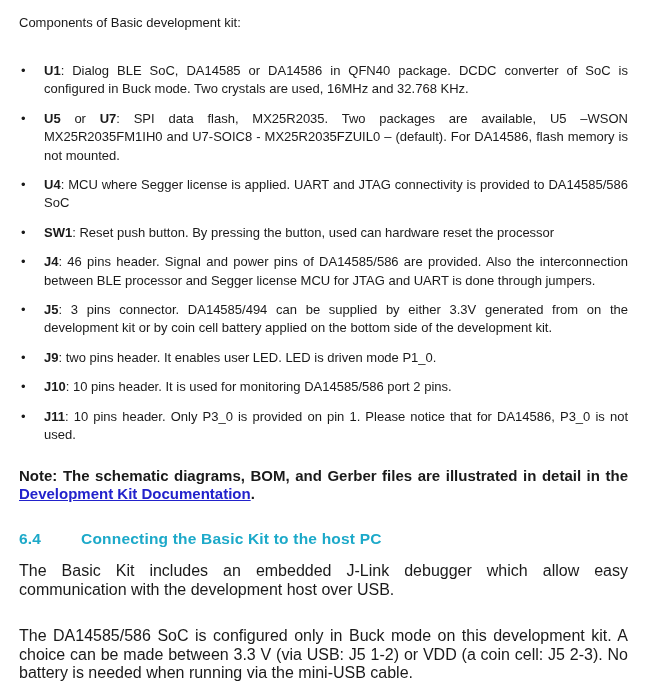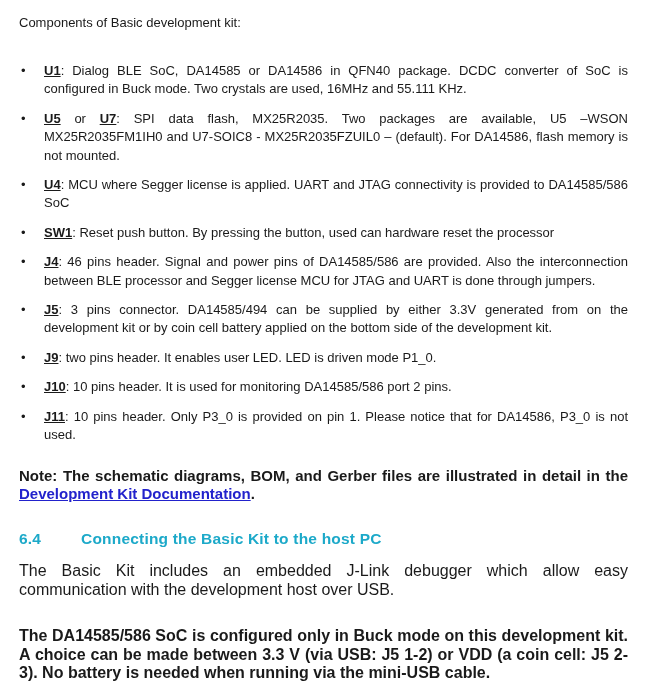--- a/index.html
+++ b/index.html
@@ -58,21 +58,20 @@
     position: absolute;
     left: 2px;
     top: 0;
     font-size: 13px;
     line-height: 18.4px;
     color: #1a1a1a;
   }
   .bullet-item b,
   .lbl {
     font-weight: bold;
-    text-decoration: underline;
   }
 
   .note {
     font-size: 15px;
     line-height: 18.4px;
     font-weight: bold;
     text-align: justify;
     margin-top: 22px;
     color: #1a1a1a;
   }
@@ -102,36 +101,35 @@
 
   .para {
     font-size: 16px;
     line-height: 18.4px;
     text-align: justify;
     margin-top: 13px;
     color: #1a1a1a;
   }
   .para.tight {
     margin-top: 28px;
-    font-weight: bold;
   }
 </style>
 </head>
 <body>
 
 <div class="page">
   <div class="content">
 
     <p class="intro">Components of Basic development kit:</p>
 
     <ul class="bullet-list">
 
       <li class="bullet-item">
         <span class="dot">•</span>
-        <b class="lbl">U1</b><span>: Dialog BLE SoC, DA14585 or DA14586 in QFN40 package. DCDC converter of SoC is configured in Buck mode. Two crystals are used, 16MHz and 55.111 KHz.</span>
+        <b class="lbl">U1</b><span>: Dialog BLE SoC, DA14585 or DA14586 in QFN40 package. DCDC converter of SoC is configured in Buck mode. Two crystals are used, 16MHz and 32.768 KHz.</span>
       </li>
 
       <li class="bullet-item">
         <span class="dot">•</span>
         <b class="lbl">U5</b><span> or </span><b class="lbl">U7</b><span>: SPI data flash, MX25R2035. Two packages are available, U5 –WSON MX25R2035FM1IH0 and U7-SOIC8 - MX25R2035FZUIL0 – (default). For DA14586, flash memory is not mounted.</span>
       </li>
 
       <li class="bullet-item">
         <span class="dot">•</span>
         <b class="lbl">U4</b><span>: MCU where Segger license is applied. UART and JTAG connectivity is provided to DA14585/586 SoC</span>

